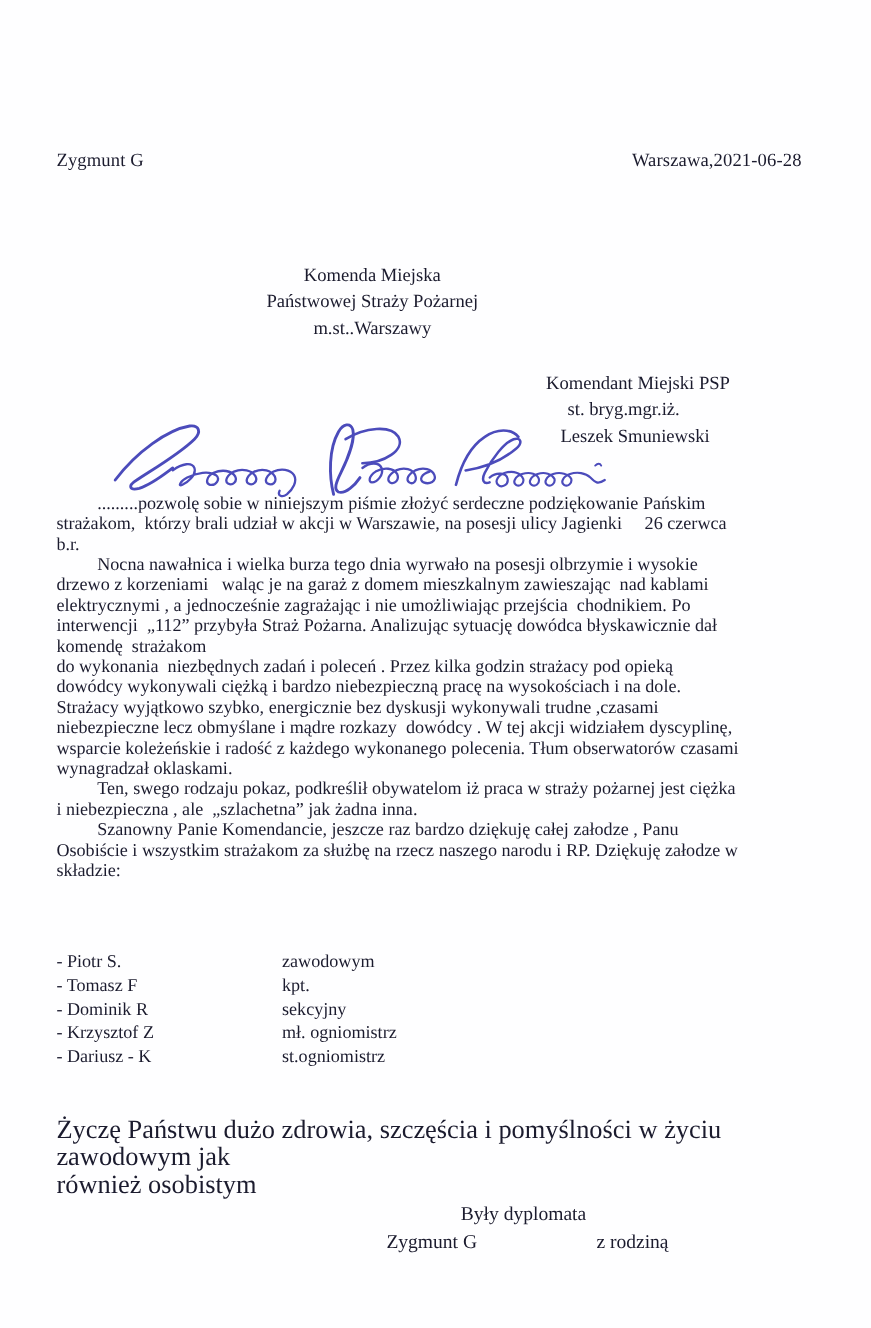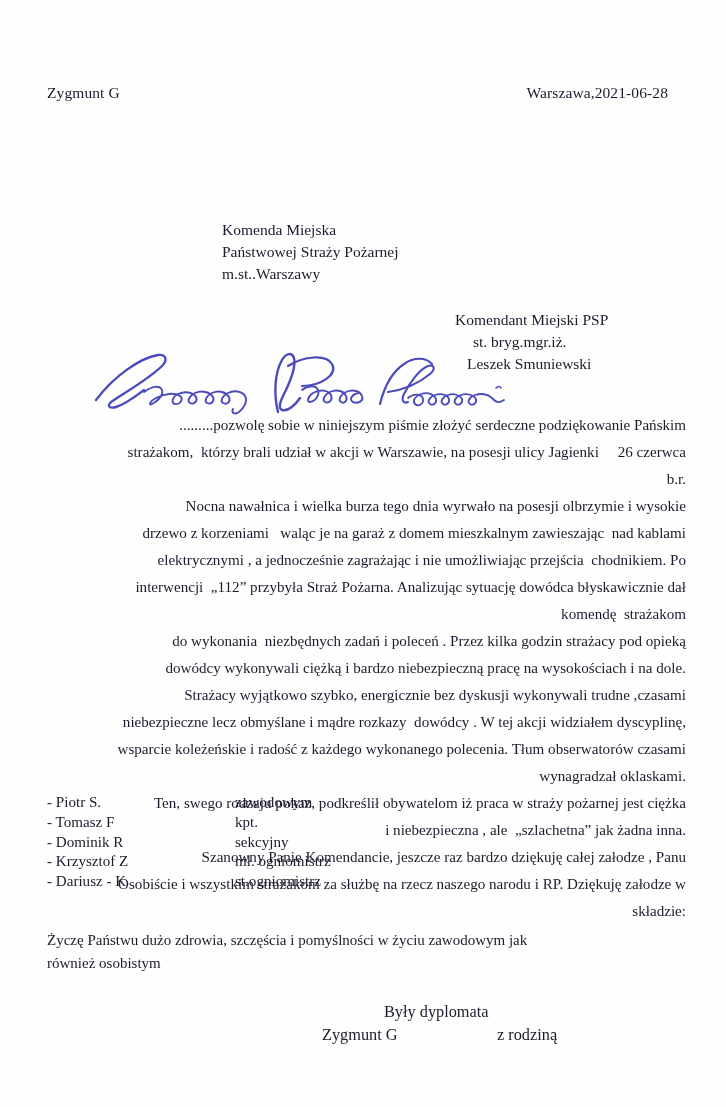--- a/index.html
+++ b/index.html
@@ -29,31 +29,31 @@
     position: absolute;
     top: 84px;
     left: 47px;
     right: 58px;
     display: flex;
     justify-content: space-between;
     align-items: baseline;
     font-size: 15.5px;
   }
   .header-row .sender { letter-spacing: .1px; }
-  .header-row .place-date { letter-spacing: .1px; white-space: nowrap; }
+  .header-row .place-date { letter-spacing: .1px; white-space: nowrap; margin-top: 41px; }
 
   
   .addressee {
     position: absolute;
     top: 219px;
     left: 222px;
     font-size: 15.5px;
     line-height: 22px;
   }
-  .addressee div { white-space: nowrap; }
+  .addressee div { white-space: nowrap; text-align: center; }
 
   
   .recipient {
     position: absolute;
     top: 309px;
     left: 455px;
     font-size: 15.5px;
     line-height: 22px;
   }
   .recipient div { white-space: nowrap; }
@@ -77,22 +77,22 @@
     stroke-linejoin: round;
   }
 
   
   .body-text {
     position: absolute;
     top: 412px;
     left: 47px;
     width: 639px;
     font-size: 15.1px;
-    line-height: 27px;
-    text-align: right;
+    line-height: 17px;
+    text-align: left;
   }
   .body-text p {
     margin: 0;
     white-space: pre-wrap;
   }
   .body-text p.indent { text-indent: 34px; }
 
   
   .crew {
     position: absolute;
@@ -104,21 +104,21 @@
   .crew-row { display: flex; }
   .crew-row .name { width: 188px; white-space: nowrap; }
   .crew-row .rank { white-space: nowrap; }
 
   
   .wishes {
     position: absolute;
     top: 929px;
     left: 47px;
     width: 645px;
-    font-size: 15px;
+    font-size: 22px;
     line-height: 23px;
   }
   .wishes p { margin: 0; }
 
   
   .signoff {
     position: absolute;
     top: 1000px;
     left: 322px;
     font-size: 16.3px;

